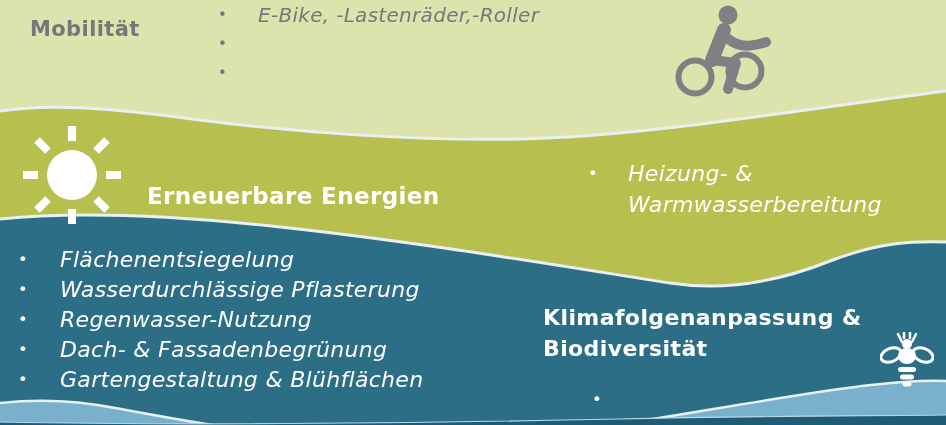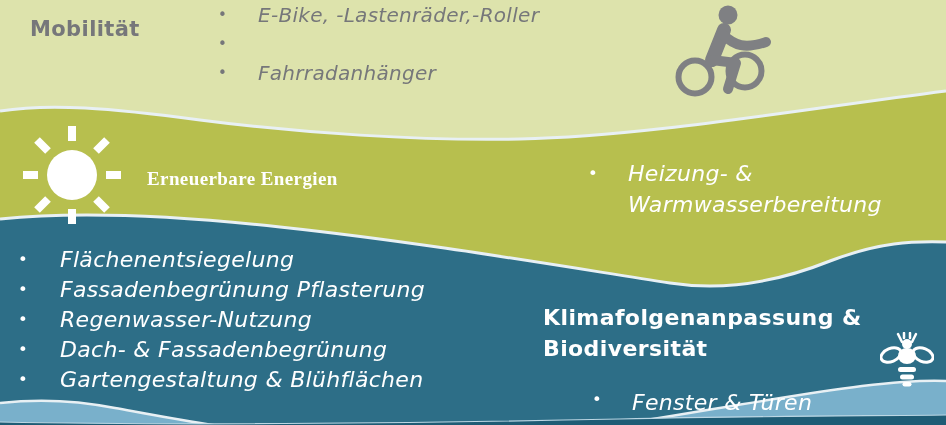--- a/index.html
+++ b/index.html
@@ -14,21 +14,21 @@
   .title{font-weight:bold;letter-spacing:.4px;}
   .gray{color:#76777a;}
   .white{color:#ffffff;}
   ul.blist{list-style:none;margin:0;padding:0;}
   ul.blist li{display:flex;align-items:flex-start;}
   .mk{flex:0 0 40px;font-size:.75em;}
   .tx{flex:1 1 auto;font-style:italic;}
   
   .mobility-title{left:30px;top:17px;font-size:21px;}
   .mobility-list{left:218px;top:1px;font-size:20px;line-height:29px;letter-spacing:.3px;}
-  .energy-title{left:147px;top:168px;font-size:19px;font-family:Liberation Serif, serif;}
+  .energy-title{left:147px;top:183px;font-size:23px;}
   .energy-list{left:588px;top:158px;width:332px;font-size:22px;line-height:31px;letter-spacing:.3px;}
   .climate-list{left:18px;top:245px;font-size:22px;line-height:30px;letter-spacing:.3px;}
   .climate-list .mk{flex:0 0 42px;}
   .climate-title{left:543px;top:302px;width:345px;font-size:22px;line-height:31px;text-align:left;}
   .windows-list{left:592px;top:390px;font-size:22px;letter-spacing:.3px;}
   .icon{position:absolute;}
 </style>
 </head>
 <body>
 
@@ -55,21 +55,20 @@
   <ul class="abs blist gray mobility-list">
     <li>
       <span class="mk">•</span>
       <span class="tx">E-Bike, -Lastenräder,-Roller</span>
     </li>
     <li>
       <span class="mk">•</span>
     </li>
     <li>
       <span class="mk">•</span>
-      <span class="tx">Fahrradanhänger</span>
     </li>
   </ul>
 
   <svg class="icon" style="left:663px;top:4px;" width="130" height="100" viewBox="0 0 130 100">
     <g stroke="#7f8083" fill="none" stroke-linecap="round" stroke-linejoin="round">
       <circle cx="32" cy="73" r="16.5" stroke-width="6"></circle>
       <circle cx="82" cy="67" r="16.5" stroke-width="6"></circle>
       <path d="M61,26 L49,56" stroke-width="14"></path>
       <path d="M59,30 C72,42 82,45 103,38" stroke-width="10"></path>
       <path d="M49,56 L73,59 L65,85" stroke-width="10"></path>
@@ -100,21 +99,21 @@
     </li>
   </ul>
 
   <ul class="abs blist white climate-list">
     <li>
       <span class="mk">•</span>
       <span class="tx">Flächenentsiegelung</span>
     </li>
     <li>
       <span class="mk">•</span>
-      <span class="tx">Fassadenbegrünung Pflasterung</span>
+      <span class="tx">Wasserdurchlässige Pflasterung</span>
     </li>
     <li>
       <span class="mk">•</span>
       <span class="tx">Regenwasser-Nutzung</span>
     </li>
     <li>
       <span class="mk">•</span>
       <span class="tx">Dach- &amp; Fassadenbegrünung</span>
     </li>
     <li>
@@ -139,17 +138,16 @@
       <ellipse cx="27" cy="24" rx="9" ry="8"></ellipse>
       <rect x="18" y="35" width="18" height="5" rx="2.5"></rect>
       <rect x="20" y="42.5" width="14" height="5" rx="2.5"></rect>
       <rect x="22.5" y="50" width="9" height="4.5" rx="2.2"></rect>
     </g>
   </svg>
 
   <ul class="abs blist white windows-list">
     <li>
       <span class="mk">•</span>
-      <span class="tx">Fenster &amp; Türen</span>
     </li>
   </ul>
 
 </div>
 
 </body></html>

